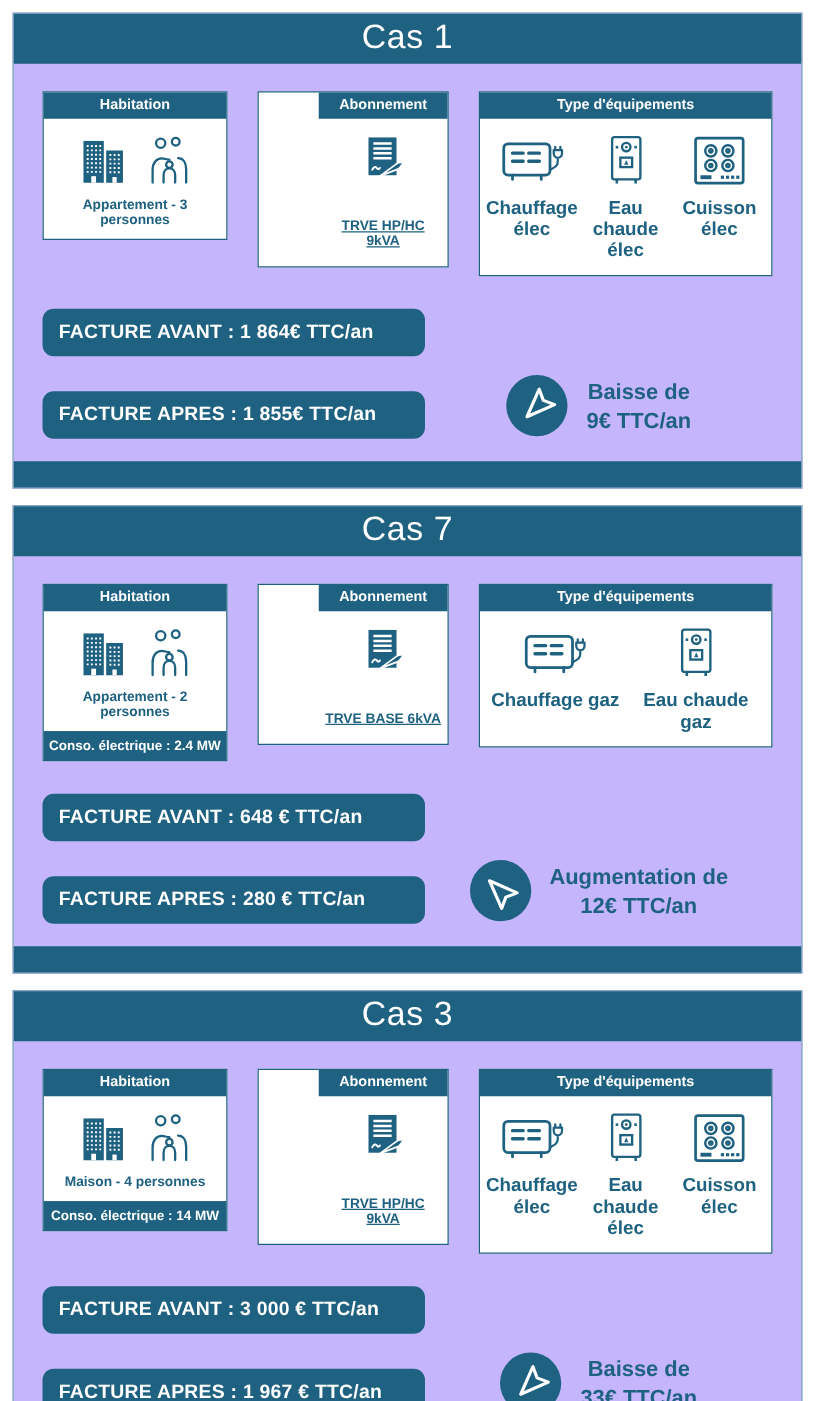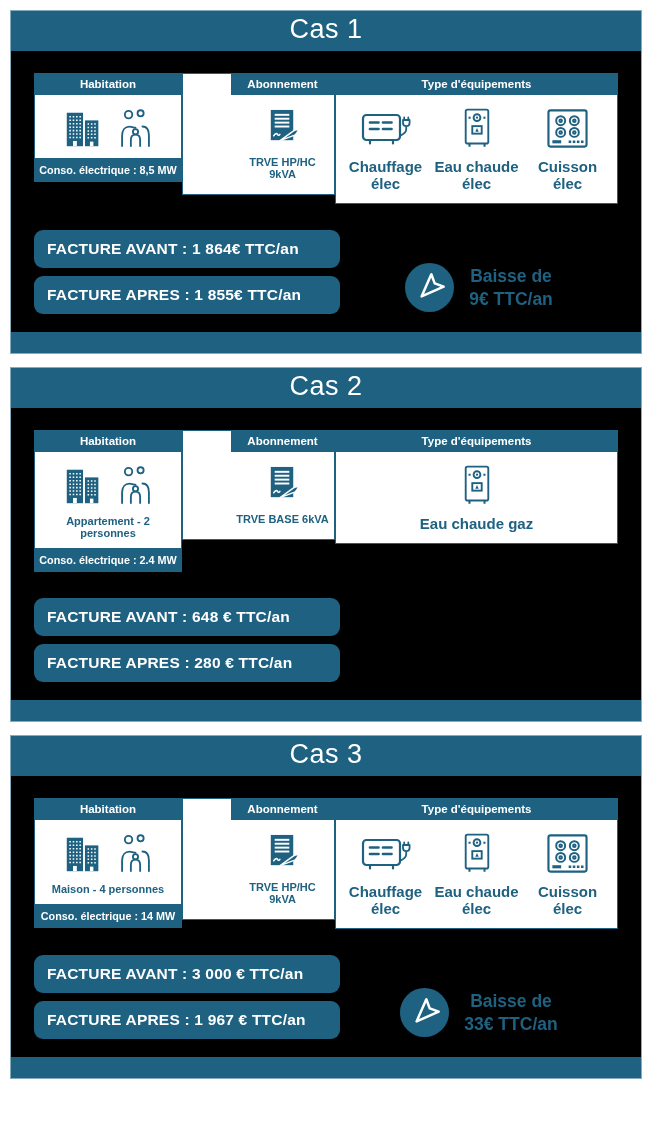--- a/index.html
+++ b/index.html
@@ -12,21 +12,21 @@
   body{
     width:652px;
     font-family:"Liberation Sans",sans-serif;
     -webkit-font-smoothing:antialiased;
   }
   .page{padding:10px 10px 8px;}
 
   .case-panel{
     border:1px solid var(--primary-border);
     margin-bottom:13px;
-    background:#000000;
+    background:#c4b5fd;
   }
   .case-header{
     background:var(--primary);
     color:#fff;
     text-align:center;
     font-size:27px;
     font-weight:500;
     padding:3px 0 6px;
     letter-spacing:0.5px;
   }
@@ -34,20 +34,21 @@
     padding:22px 23px 18px;
   }
   .case-footer{
     height:21px;
     background:var(--primary);
   }
 
   
   .cards-row{
     display:flex;
+    gap:24px;
     align-items:flex-start;
   }
   .card{
     border:1px solid var(--primary);
     background:#fff;
     text-align:center;
   }
   .card-header{
     background:var(--primary);
     color:#fff;
@@ -75,21 +76,21 @@
     display:flex;
     justify-content:center;
     align-items:flex-end;
     gap:11px;
     min-height:44px;
   }
   .habitation-body .card-label{display:block;margin-top:9px;}
 
   .abonnement-card{width:153px;flex:none;padding-left:48px;}
   .abonnement-body{padding:13px 4px 14px;}
-  .abonnement-body .card-label{display:block;margin-top:5px;}
+  .abonnement-body .card-label{display:block;margin-top:23px;text-decoration:underline;}
 
   .equip-card{flex:1;}
   .equip-body{display:flex;padding:10px 4px 11px;}
   .equip-item{flex:1;}
   .equip-icon-box{
     height:46px;
     display:flex;
     align-items:center;
     justify-content:center;
   }
@@ -105,21 +106,21 @@
     border-radius:9px;
     color:#fff;
     font-weight:bold;
     font-size:15.5px;
     display:flex;
     align-items:center;
     padding:0 13px;
     letter-spacing:0.2px;
   }
   .facture-avant{margin-top:26px;}
-  .facture-apres{margin-top:8px;}
+  .facture-apres{margin-top:28px;}
 
   .lower-row{display:flex;}
   .factures-col{flex:none;}
   .result-block{
     flex:1;
     display:flex;
     align-items:center;
     justify-content:center;
     gap:15px;
     align-self:flex-end;
@@ -238,22 +239,22 @@
           <div class="card-header">Habitation</div>
           <div class="habitation-body">
             <div class="habitation-icons">
               <span class="icon"><svg width="44" height="40" viewBox="0 0 46 40">
                     <use href="#tpl-buildings"></use>
                   </svg></span>
               <span class="icon"><svg width="37" height="41" viewBox="0 0 40 42">
                     <use href="#tpl-family"></use>
                   </svg></span>
             </div>
-          </div>
-          <div class="card-footer">Conso. électrique : 8,5 MW</div>
+            <span class="card-label">Appartement - 3 personnes</span>
+          </div>
         </div>
 
         <div class="card abonnement-card">
           <div class="card-header">Abonnement</div>
           <div class="abonnement-body">
             <span class="icon"><svg width="45" height="39" viewBox="0 0 46 40">
                   <use href="#tpl-contract"></use>
                 </svg></span>
             <span class="card-label">TRVE HP/HC 9kVA</span>
           </div>
@@ -305,21 +306,21 @@
             <div>Baisse de</div>
             <div>9€ TTC/an</div>
           </div>
         </div>
       </div>
     </div>
     <div class="case-footer"></div>
   </section>
 
   <section class="case-panel">
-    <div class="case-header">Cas 2</div>
+    <div class="case-header">Cas 7</div>
     <div class="case-body">
       <div class="cards-row">
 
         <div class="card habitation-card">
           <div class="card-header">Habitation</div>
           <div class="habitation-body">
             <div class="habitation-icons">
               <span class="icon"><svg width="44" height="40" viewBox="0 0 46 40">
                     <use href="#tpl-buildings"></use>
                   </svg></span>
@@ -340,34 +341,53 @@
                 </svg></span>
             <span class="card-label">TRVE BASE 6kVA</span>
           </div>
         </div>
 
         <div class="card equip-card">
           <div class="card-header">Type d'équipements</div>
           <div class="equip-body">
             <div class="equip-item">
               <div class="equip-icon-box">
+                  <span class="icon"><svg width="52" height="40" viewBox="0 0 52 40">
+                      <use href="#tpl-heater"></use>
+                    </svg></span>
+                </div>
+              <span class="card-label">Chauffage gaz</span>
+            </div>
+            <div class="equip-item">
+              <div class="equip-icon-box">
                   <span class="icon"><svg width="32" height="44" viewBox="0 0 34 44">
                       <use href="#tpl-waterheater"></use>
                     </svg></span>
                 </div>
               <span class="card-label">Eau chaude gaz</span>
             </div>
           </div>
         </div>
       </div>
 
       <div class="lower-row">
         <div class="factures-col">
           <div class="facture-bar facture-avant">FACTURE AVANT : 648 € TTC/an</div>
           <div class="facture-bar facture-apres">FACTURE APRES : 280 € TTC/an</div>
+        </div>
+        <div class="result-block">
+          <div class="plane-circle">
+            <svg width="30" height="30" viewBox="0 0 24 24" class="dir-up">
+                <use href="#tpl-plane"></use>
+              </svg>
+          </div>
+          <div class="result-text">
+            <div>Augmentation de</div>
+            <div>12€ TTC/an</div>
+          </div>
         </div>
       </div>
     </div>
     <div class="case-footer"></div>
   </section>
 
   <section class="case-panel">
     <div class="case-header">Cas 3</div>
     <div class="case-body">
       <div class="cards-row">

